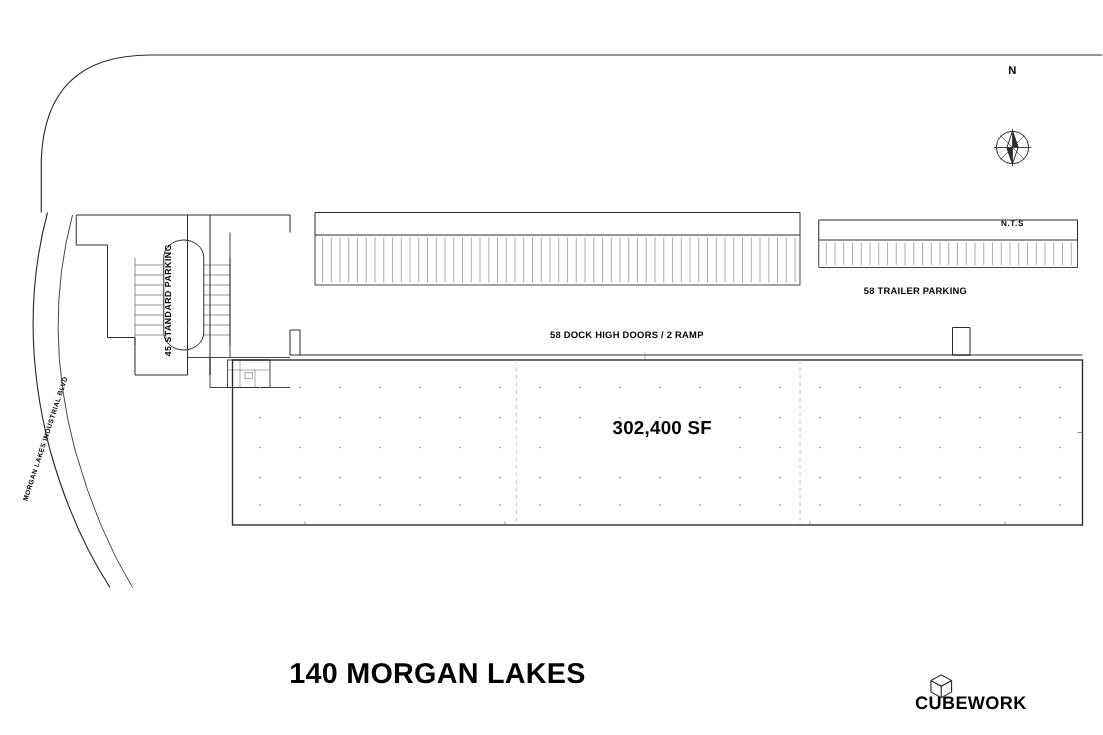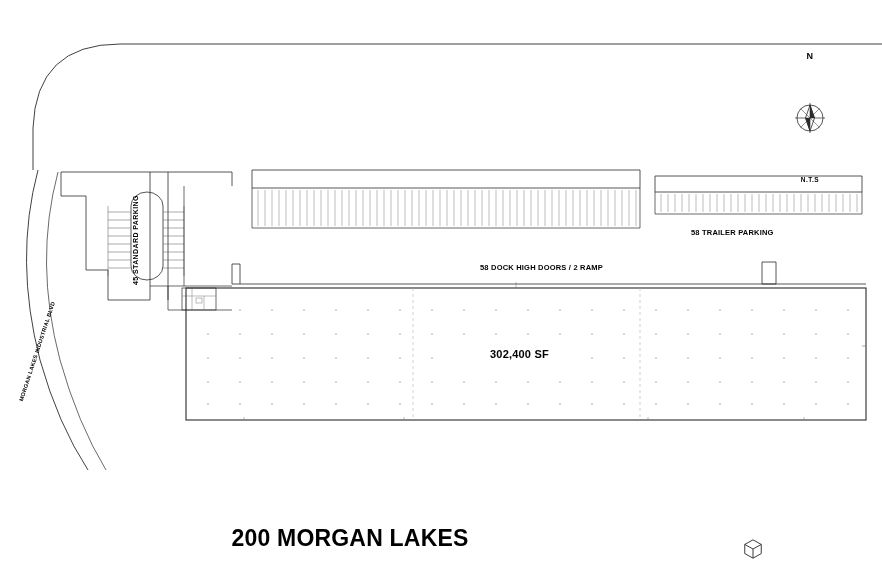--- a/index.html
+++ b/index.html
@@ -75,26 +75,25 @@
     font-weight: bold;
     letter-spacing: .2px;
     margin-left: 12px;
   }
   #dock-doors-label {
     left: 440px;
     top: 264px;
     font-size: 7.5px;
     font-weight: bold;
     letter-spacing: .2px;
-    margin-left: 40px;
   }
   #sf-label {
     left: 490px;
-    top: 348px;
-    font-size: 11px;
+    top: 334px;
+    font-size: 15px;
     font-weight: bold;
     letter-spacing: .2px;
   }
   
   #title-block {
     left: 0px;
     top: 488px;
     width: 700px;
     text-align: center;
   }
@@ -351,25 +350,26 @@
     <div id="nts-label">N.T.S</div>
   </div>
 
   <div class="txt" id="standard-parking-label">45 STANDARD PARKING</div>
   <div class="txt" id="road-label">MORGAN LAKES INDUSTRIAL BLVD</div>
   <div class="txt" id="trailer-parking-label">58 TRAILER PARKING</div>
   <div class="txt" id="dock-doors-label">58 DOCK HIGH DOORS / 2 RAMP</div>
   <div class="txt" id="sf-label">302,400 SF</div>
 
   <div class="txt" id="title-block">
-    <div id="title-line1">200 MORGAN LAKES</div>
+    <div id="title-line1">140 MORGAN LAKES</div>
     
   </div>
 
   <div class="txt" id="logo-block">
+    <div id="brand-name">CUBEWORK</div>
     <svg id="cube-mark" viewBox="0 0 24 24">
       <g fill="none" stroke="#2b2b2b" stroke-width="1">
         <path d="M 3 7 L 12 2 L 21 7 L 21 17 L 12 22 L 3 17 Z"></path>
         <path d="M 3 7 L 12 12 L 21 7 M 12 12 L 12 22"></path>
       </g>
     </svg>
     
     
   </div>
 

